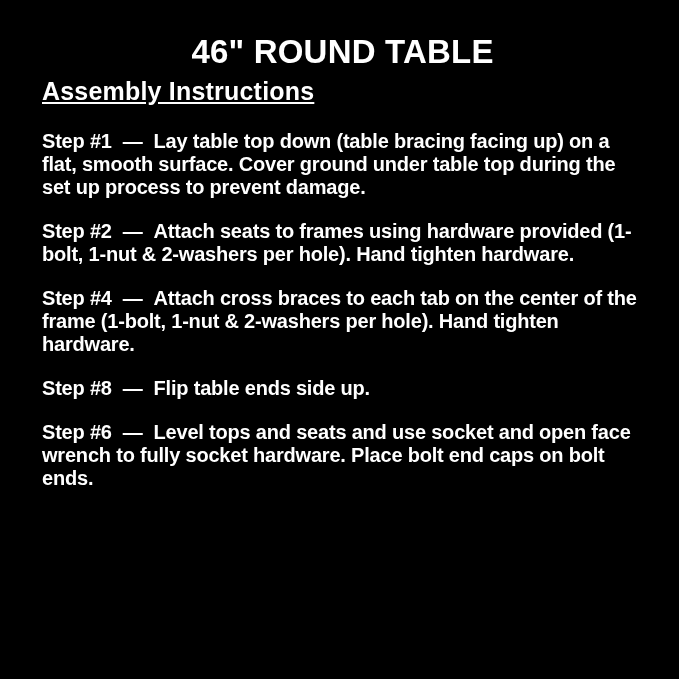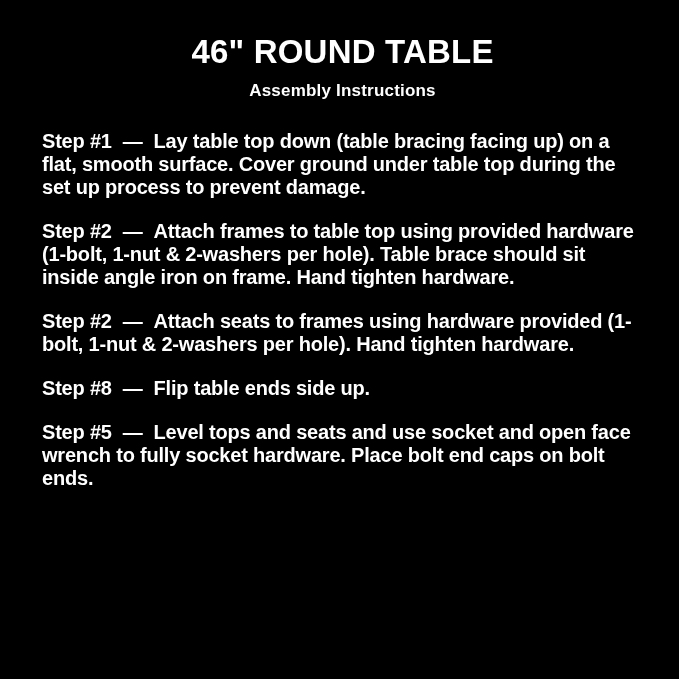--- a/index.html
+++ b/index.html
@@ -24,24 +24,24 @@
   .page-title {
     margin: 0;
     font-size: 33px;
     line-height: 37px;
     text-align: center;
     letter-spacing: 0.2px;
     white-space: nowrap;
   }
   .page-subtitle {
     margin: 7px 0 0 0;
-    font-size: 17px;
+    font-size: 25px;
     line-height: 28px;
-    text-align: center;
     letter-spacing: 0.2px;
+    text-decoration: underline;
   }
   .steps {
     margin-top: 25px;
     max-width: 606px;
     font-size: 20px;
     line-height: 23px;
     letter-spacing: -0.2px;
   }
   .step {
     margin: 11px 0 21px 0;
@@ -54,22 +54,22 @@
 </head>
 <body>
 
 <div class="poster">
   <h1 class="page-title">46" ROUND TABLE</h1>
   <h2 class="page-subtitle">Assembly Instructions</h2>
 
   <div class="steps">
     <p class="step"><span class="step-num">Step #1</span><span class="dash">—</span><span class="step-body">Lay table top down (table bracing facing up) on a flat, smooth surface. Cover ground under table top during the set up process to prevent damage.</span></p>
 
-    <p class="step"><span class="step-num">Step #2</span><span class="dash">—</span><span class="step-body">Attach frames to table top using provided hardware (1-bolt, 1-nut &amp; 2-washers per hole). Table brace should sit inside angle iron on frame. Hand tighten hardware.</span></p>
 
     <p class="step"><span class="step-num">Step #2</span><span class="dash">—</span><span class="step-body">Attach seats to frames using hardware provided (1-bolt, 1-nut &amp; 2-washers per hole). Hand tighten hardware.</span></p>
 
+    <p class="step"><span class="step-num">Step #4</span><span class="dash">—</span><span class="step-body">Attach cross braces to each tab on the center of the frame (1-bolt, 1-nut &amp; 2-washers per hole). Hand tighten hardware.</span></p>
 
     <p class="step"><span class="step-num">Step #8</span><span class="dash">—</span><span class="step-body">Flip table ends side up.</span></p>
 
-    <p class="step"><span class="step-num">Step #5</span><span class="dash">—</span><span class="step-body">Level tops and seats and use socket and open face wrench to fully socket hardware. Place bolt end caps on bolt ends.</span></p>
+    <p class="step"><span class="step-num">Step #6</span><span class="dash">—</span><span class="step-body">Level tops and seats and use socket and open face wrench to fully socket hardware. Place bolt end caps on bolt ends.</span></p>
   </div>
 </div>
 
 </body></html>

